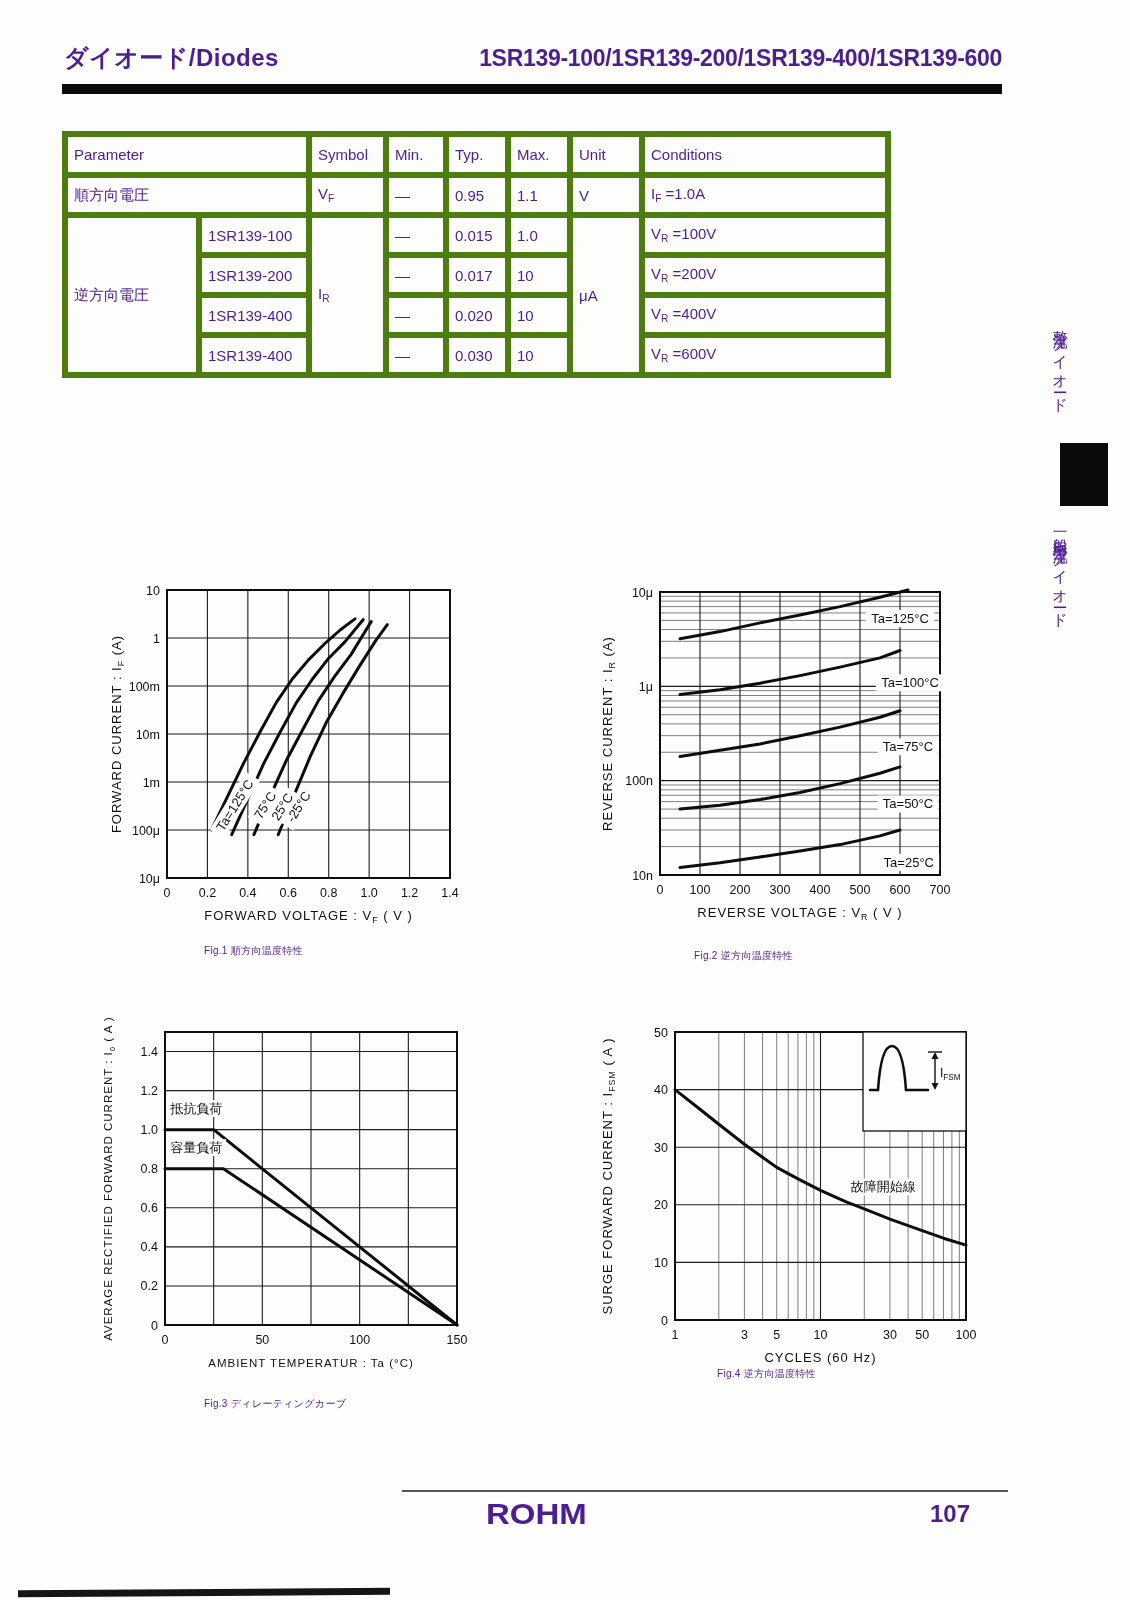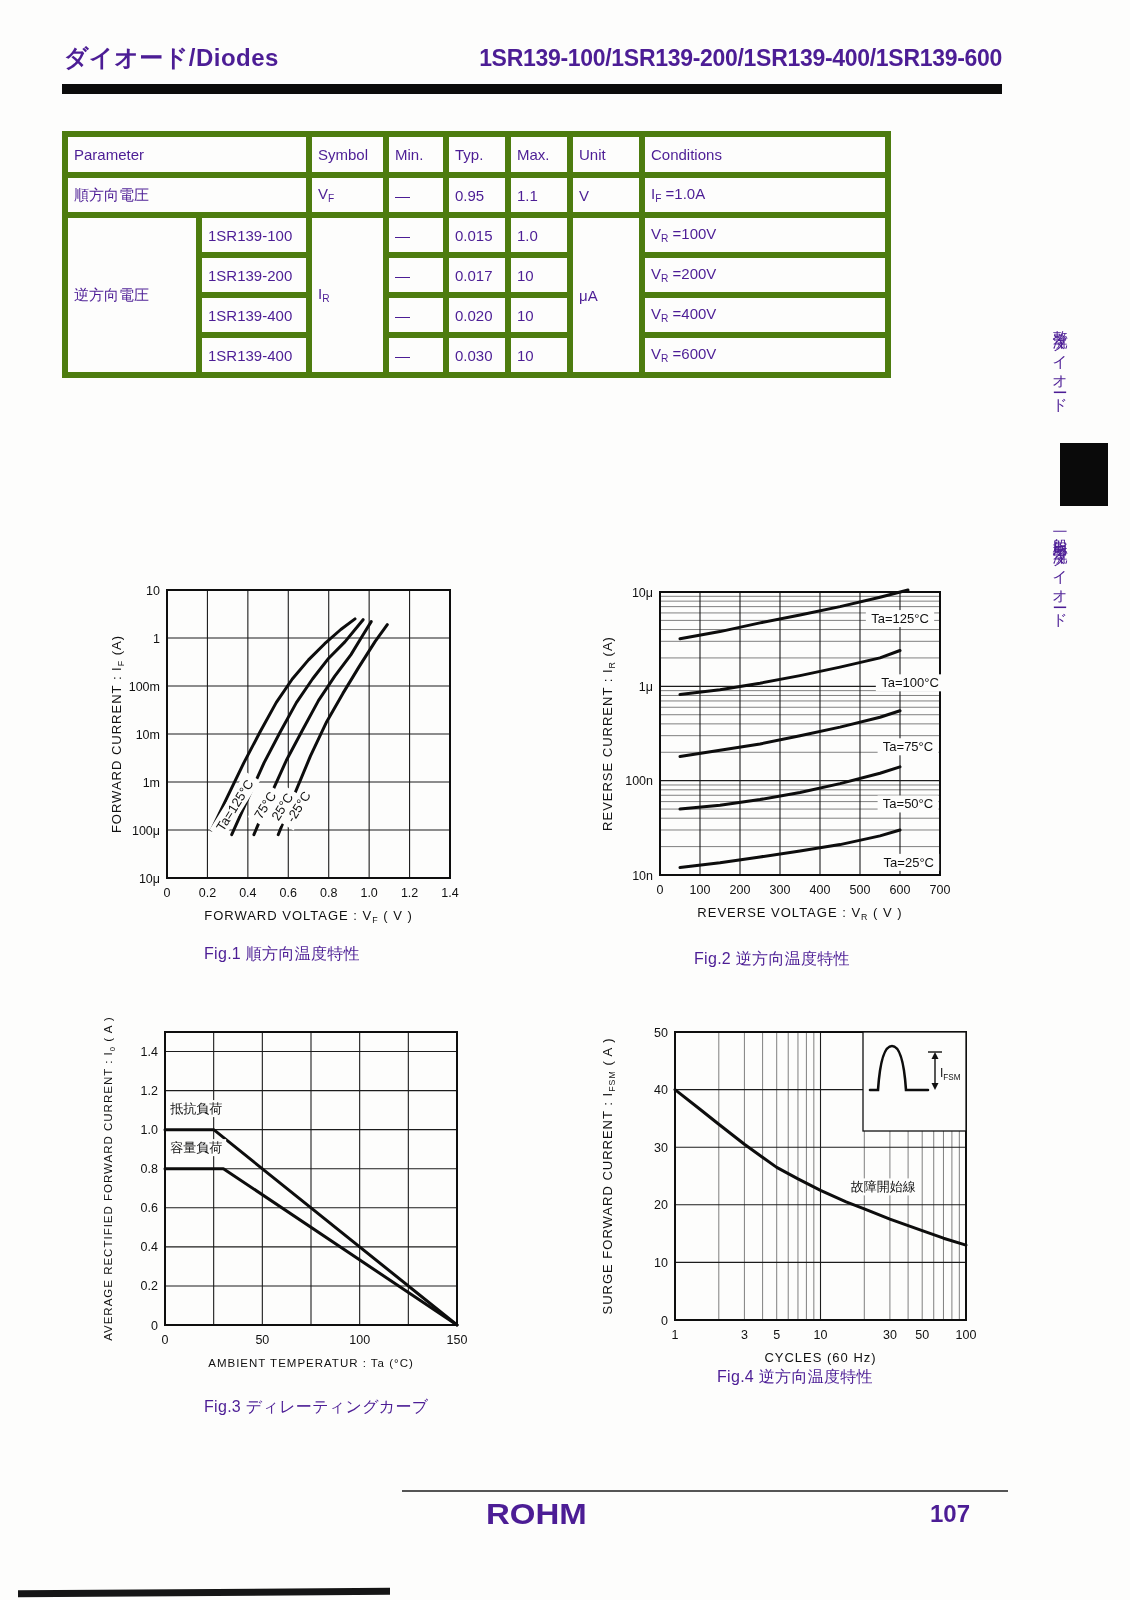--- a/index.html
+++ b/index.html
@@ -25,21 +25,21 @@
   table.spec thead th{border-bottom:4px double #222;height:31px;}
   td.al,th.al{text-align:left;padding-left:12px;}
   .sub{font-size:0.68em;vertical-align:-0.32em;}
 
   
   .chart{position:absolute;}
   #fig1{left:95px;top:572px;}
   #fig2{left:588px;top:572px;}
   #fig3{left:92px;top:998px;}
   #fig4{left:588px;top:998px;}
-  .caption{font-size:16px;letter-spacing:0.3px;}
+  .caption{font-size:10px;letter-spacing:0.3px;}
   #cap1{left:204px;top:944px;}
   #cap2{left:694px;top:949px;}
   #cap3{left:168px;top:1397px;margin-left:36px;}
   #cap4{left:717px;top:1367px;}
 
   
   .vtext{writing-mode:vertical-rl;text-orientation:upright;font-size:15px;letter-spacing:3px;line-height:1;}
   #side-top{left:1053px;top:318px;}
   #side-tab{left:1060px;top:443px;width:48px;height:63px;background:#0a0a0a;}
   #side-bottom{left:1053px;top:524px;}

